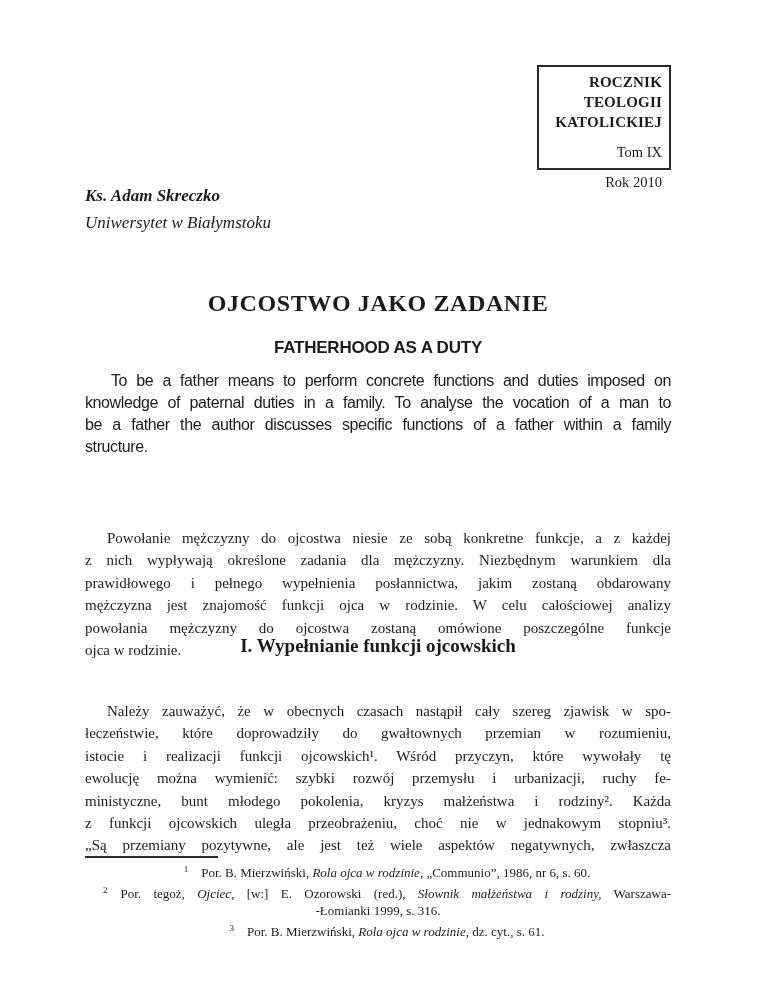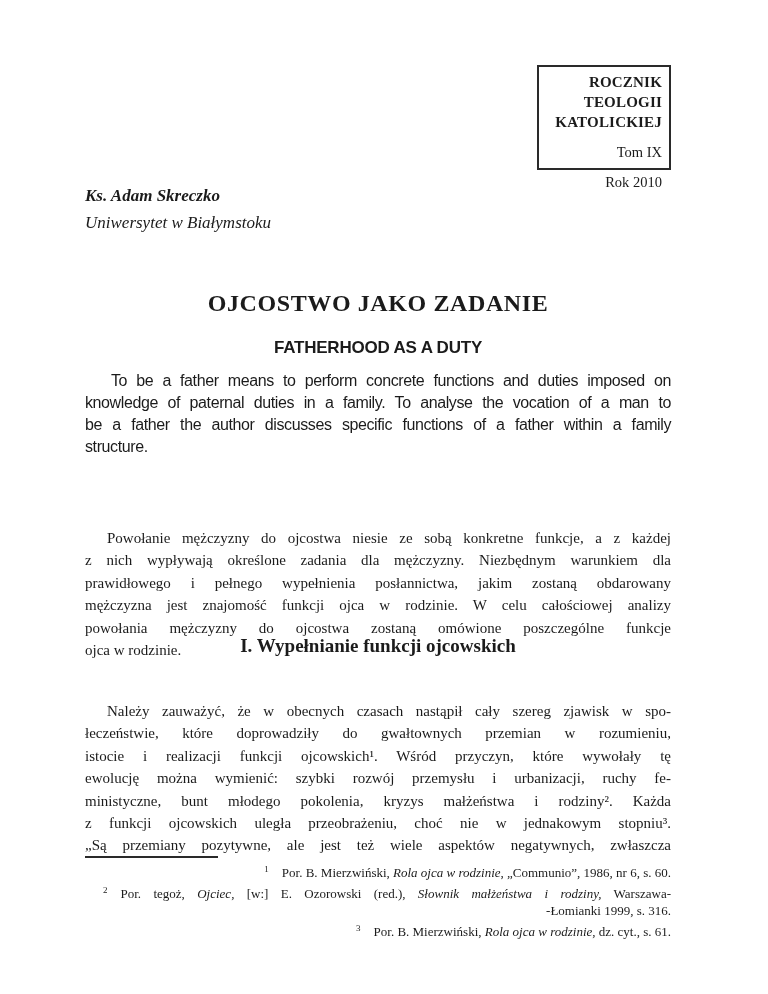--- a/index.html
+++ b/index.html
@@ -47,21 +47,21 @@
   .bodypara .ln.first{text-indent:22px;}
   .bodypara .ln.last{text-align:right;text-align-last:left;}
   .para1{top:527px;}
   .para2{top:700px;}
 
   .section-heading{position:absolute;top:633px;text-align:center;font-weight:bold;font-size:19px;line-height:25px;}
 
   
   .footnote-rule{position:absolute;left:85px;top:856px;width:133px;border-top:2px solid #2a2a2a;}
   .footnotes{position:absolute;top:861px;font-size:13px;line-height:17.6px;}
-  .fn-line{text-align:right;}
+  .fn-line{text-align:center;}
   .fn-line.justified{text-align:justify;text-align-last:justify;}
   .fn-line.indent{text-indent:18px;}
   .fn-num{font-size:9px;vertical-align:5px;margin-right:13px;}
   .it{font-style:italic;}
 </style>
 </head>
 <body>
 
 <div class="page">
 

